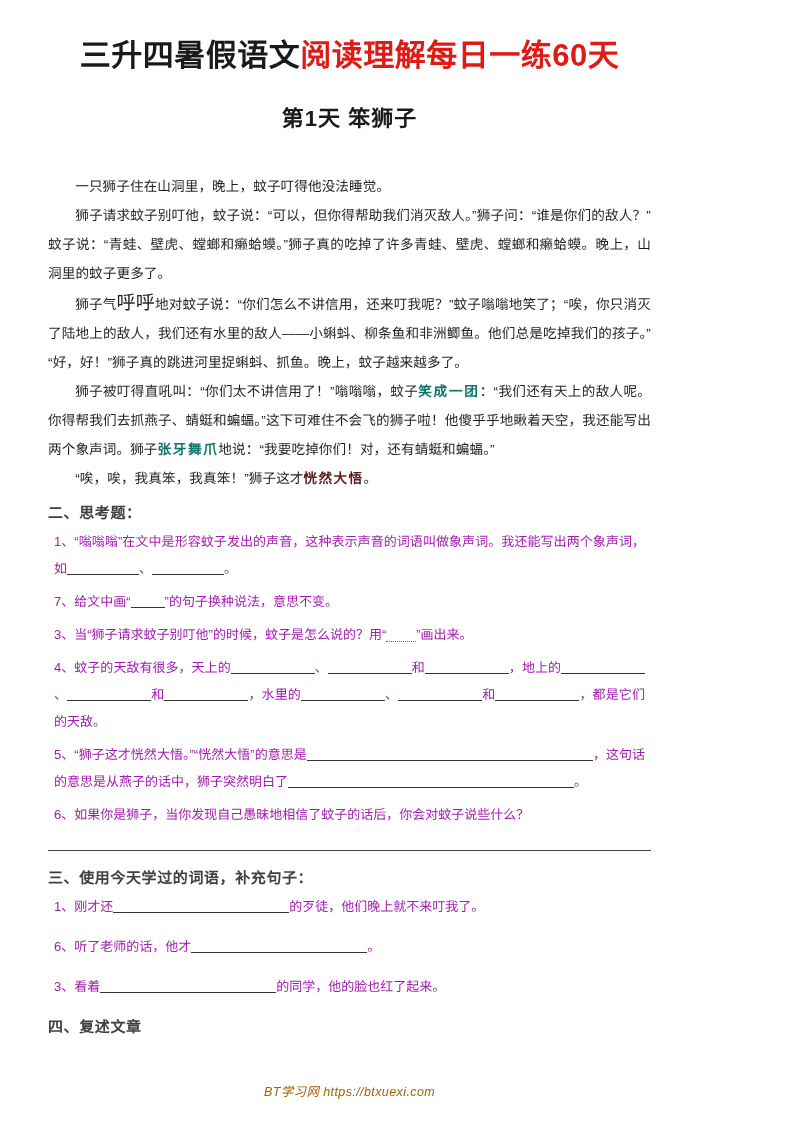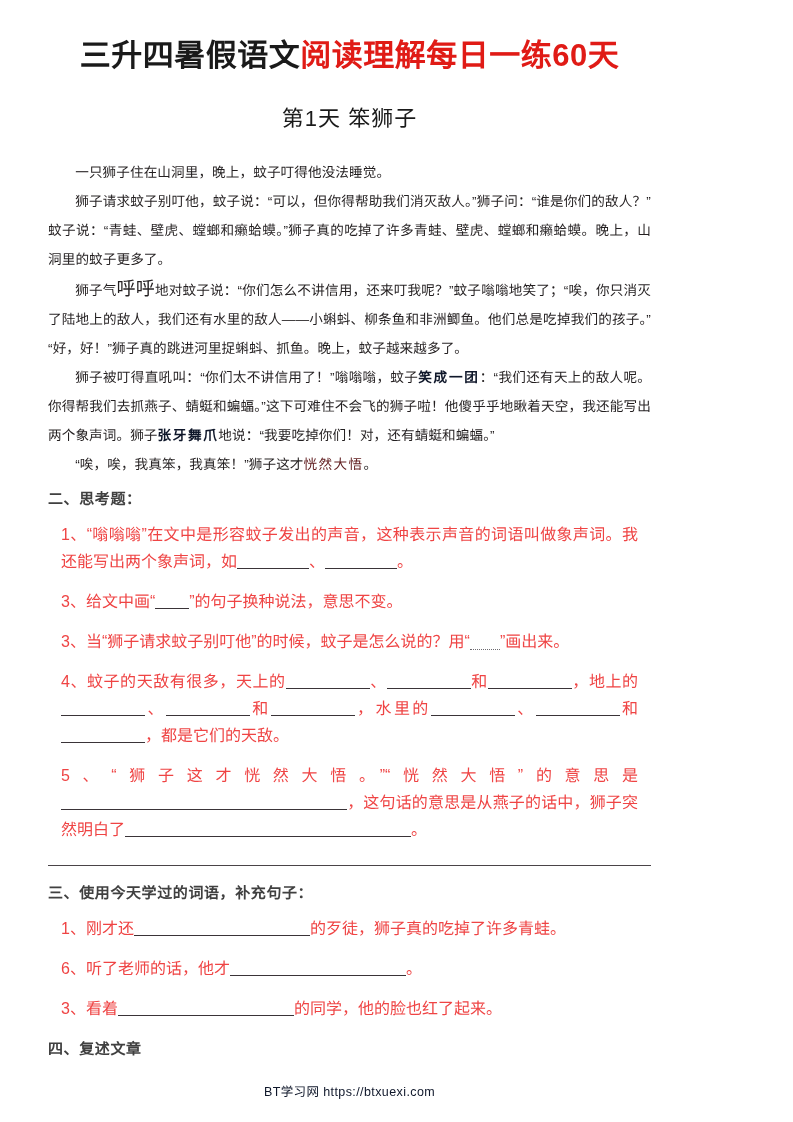--- a/index.html
+++ b/index.html
@@ -34,75 +34,75 @@
     margin: 0;
     padding-top: 38px;
     white-space: nowrap;
   }
   .main-title .t-black { color: #1a1a1a; }
   .main-title .t-red   { color: #e01b16; }
 
   .sub-title {
     text-align: center;
     font-size: 22px;
-    font-weight: normal;
+    font-weight: bold;
     color: #1a1a1a;
     margin: 0;
     padding-top: 26px;
     letter-spacing: 1px;
   }
 
   
   .article {
-    margin-top: 26px;
+    margin-top: 40px;
     font-size: 13.6px;
     line-height: 29px;
     color: #231f20;
     text-align: justify;
     letter-spacing: 0.1px;
   }
   .article p {
     margin: 0;
     text-indent: 2em;
   }
   .serif-word {
     font-family: "Liberation Serif", "DejaVu Serif", serif;
     font-size: 19px;
   }
   .navy-bold {
-    color: #0f172a;
+    color: #0f766e;
     font-weight: bold;
     letter-spacing: 1.6px;
   }
   .maroon-bold {
     color: #5e1a1c;
-    font-weight: normal;
+    font-weight: bold;
     letter-spacing: 1.4px;
   }
   .uline {
     text-decoration: underline;
     text-underline-offset: 3px;
   }
 
   
   .sec-head {
     font-size: 15px;
     font-weight: bold;
     color: #404040;
     margin: 8px 0 2px 0;
     letter-spacing: 0.6px;
   }
   .sec-head.spaced { margin-top: 15px; }
 
   
   .q {
-    font-size: 16px;
+    font-size: 13px;
     line-height: 27px;
-    color: #ef4444;
-    margin: 13px;
+    color: #a21caf;
+    margin: 6px;
     text-align: justify;
   }
   .q.gap { margin-top: 13px; }
 
   .blank {
     display: inline-block;
     border-bottom: 1px solid #3a3438;
     vertical-align: -2px;
   }
   .b-xs  { width: 34px; }
@@ -126,22 +126,23 @@
   }
 
   
   .footer {
     position: absolute;
     left: 0;
     right: 0;
     bottom: 22px;
     text-align: center;
     font-size: 12.5px;
-    color: #0f172a;
+    color: #a16207;
     letter-spacing: 0.4px;
+    font-style: italic;
   }
 </style>
 </head>
 <body>
 
 <div class="page">
 
   <h1 class="main-title">
     <span class="t-black">三升四暑假语文</span><span class="t-red">阅读理解每日一练60天</span>
   </h1>
@@ -160,34 +161,35 @@
 
 
     <p><span>“唉，唉，我真笨，我真笨！”狮子这才</span><span class="maroon-bold">恍然大悟</span><span>。</span></p>
 
   </div>
 
   <div class="sec-head">二、思考题：</div>
 
   <p class="q"><span>1、“嗡嗡嗡”在文中是形容蚊子发出的声音，这种表示声音的词语叫做象声词。我还能写出两个象声词，如</span><span class="blank b-md"></span><span>、</span><span class="blank b-md"></span><span>。</span></p>
 
-  <p class="q"><span>3、给文中画“</span><span class="blank b-xs"></span><span>”的句子换种说法，意思不变。</span></p>
+  <p class="q"><span>7、给文中画“</span><span class="blank b-xs"></span><span>”的句子换种说法，意思不变。</span></p>
 
   <p class="q"><span>3、当“狮子请求蚊子别叮他”的时候，蚊子是怎么说的？用“</span><span class="wavy"></span><span>”画出来。</span></p>
 
   <p class="q"><span>4、蚊子的天敌有很多，天上的</span><span class="blank b-lg"></span><span>、</span><span class="blank b-lg"></span><span>和</span><span class="blank b-lg"></span><span>，地上的</span><span class="blank b-lg"></span><span>、</span><span class="blank b-lg"></span><span>和</span><span class="blank b-lg"></span><span>，水里的</span><span class="blank b-lg"></span><span>、</span><span class="blank b-lg"></span><span>和</span><span class="blank b-lg"></span><span>，都是它们的天敌。</span></p>
 
   <p class="q"><span>5、“狮子这才恍然大悟。”“恍然大悟”的意思是</span><span class="blank b-xxl"></span><span>，这句话的意思是从燕子的话中，狮子突然明白了</span><span class="blank b-xxl"></span><span>。</span></p>
 
+  <p class="q">6、如果你是狮子，当你发现自己愚昧地相信了蚊子的话后，你会对蚊子说些什么？</p>
 
   <hr class="answer-rule">
 
   <div class="sec-head spaced">三、使用今天学过的词语，补充句子：</div>
 
-  <p class="q"><span>1、刚才还</span><span class="blank b-xl"></span><span>的歹徒，狮子真的吃掉了许多青蛙。</span></p>
+  <p class="q"><span>1、刚才还</span><span class="blank b-xl"></span><span>的歹徒，他们晚上就不来叮我了。</span></p>
 
   <p class="q gap"><span>6、听了老师的话，他才</span><span class="blank b-xl"></span><span>。</span></p>
 
   <p class="q gap"><span>3、看着</span><span class="blank b-xl"></span><span>的同学，他的脸也红了起来。</span></p>
 
   <div class="sec-head spaced">四、复述文章</div>
 
   <div class="footer">BT学习网 https://btxuexi.com</div>
 
 </div>

